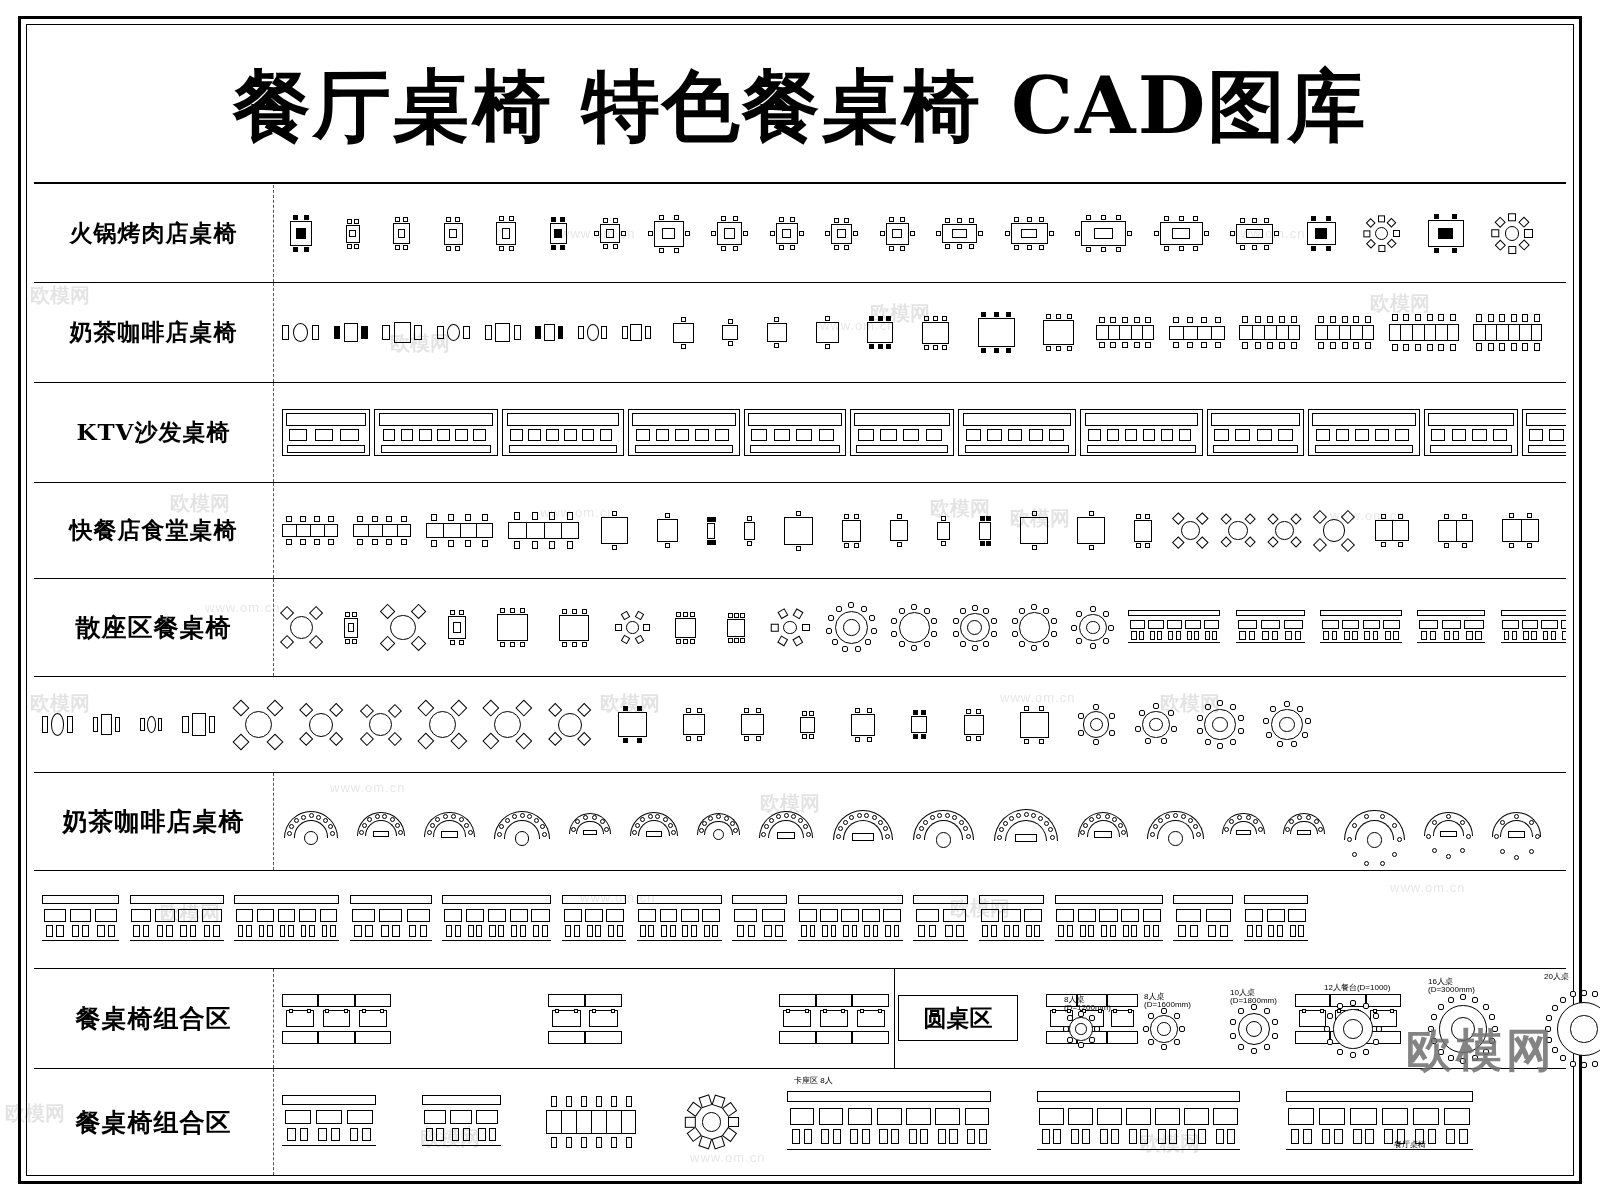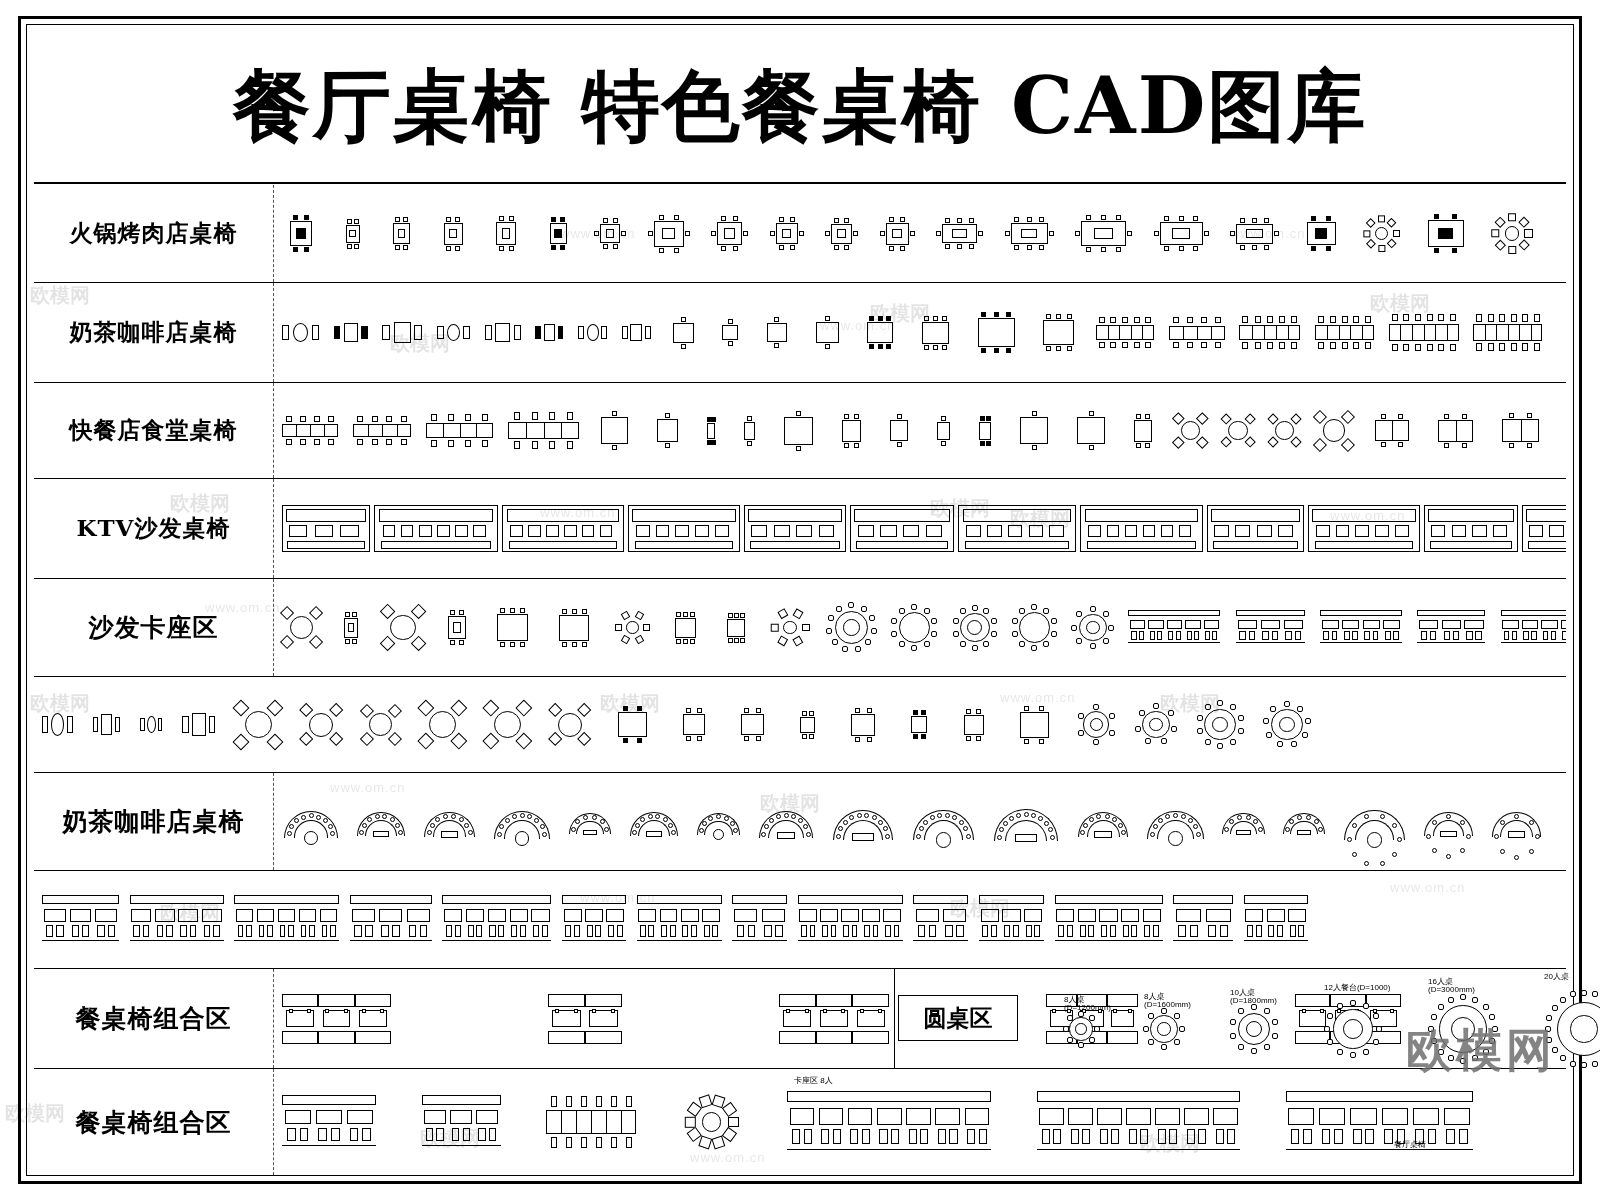--- a/index.html
+++ b/index.html
@@ -705,20 +705,163 @@
               <div class="bx" style="left:60.25px;top:31.92px;width:6px;height:7.56px;"></div>
               <div class="ln" style="left:11.5px;top:12.6px;width:1px;height:16.8px;"></div>
               <div class="ln" style="left:23px;top:12.6px;width:1px;height:16.8px;"></div>
               <div class="ln" style="left:34.5px;top:12.6px;width:1px;height:16.8px;"></div>
               <div class="ln" style="left:46px;top:12.6px;width:1px;height:16.8px;"></div>
               <div class="ln" style="left:57.5px;top:12.6px;width:1px;height:16.8px;"></div>
             </div>
           </div>
         </div>
       </div>
+      <div class="row" style="height: 100px;">
+        <div class="row-label small">KTV沙发桌椅</div>
+        <div class="row-content">
+          <div class="blk" style="margin-right: 4px;">
+            <div class="u" style="width:88px;height:56px;">
+              <div class="bx" style="left:0px;top:4.48px;width:88px;height:47.04px;"></div>
+              <div class="bx" style="left:3.52px;top:8.96px;width:80.96000000000001px;height:12.32px;"></div>
+              <div class="bx" style="left:6.828799999999999px;top:24.64px;width:18.069333333333333px;height:12.32px;"></div>
+              <div class="bx" style="left:32.642133333333334px;top:24.64px;width:18.069333333333333px;height:12.32px;"></div>
+              <div class="bx" style="left:58.455466666666666px;top:24.64px;width:18.069333333333333px;height:12.32px;"></div>
+              <div class="bx" style="left:5.279999999999999px;top:40.32px;width:77.44px;height:7.840000000000001px;"></div>
+            </div>
+          </div>
+          <div class="blk" style="margin-right: 4px;">
+            <div class="u" style="width:124px;height:56px;">
+              <div class="bx" style="left:0px;top:4.48px;width:124px;height:47.04px;"></div>
+              <div class="bx" style="left:4.96px;top:8.96px;width:114.08px;height:12.32px;"></div>
+              <div class="bx" style="left:8.5312px;top:24.64px;width:12.730666666666666px;height:12.32px;"></div>
+              <div class="bx" style="left:26.717866666666666px;top:24.64px;width:12.730666666666666px;height:12.32px;"></div>
+              <div class="bx" style="left:44.90453333333333px;top:24.64px;width:12.730666666666666px;height:12.32px;"></div>
+              <div class="bx" style="left:63.09120000000001px;top:24.64px;width:12.730666666666666px;height:12.32px;"></div>
+              <div class="bx" style="left:81.27786666666667px;top:24.64px;width:12.730666666666666px;height:12.32px;"></div>
+              <div class="bx" style="left:99.46453333333334px;top:24.64px;width:12.730666666666666px;height:12.32px;"></div>
+              <div class="bx" style="left:7.4399999999999995px;top:40.32px;width:109.12px;height:7.840000000000001px;"></div>
+            </div>
+          </div>
+          <div class="blk" style="margin-right: 4px;">
+            <div class="u" style="width:122px;height:56px;">
+              <div class="bx" style="left:0px;top:4.48px;width:122px;height:47.04px;"></div>
+              <div class="bx" style="left:4.88px;top:8.96px;width:112.24000000000001px;height:12.32px;"></div>
+              <div class="bx" style="left:8.3936px;top:24.64px;width:12.525333333333334px;height:12.32px;"></div>
+              <div class="bx" style="left:26.286933333333334px;top:24.64px;width:12.525333333333334px;height:12.32px;"></div>
+              <div class="bx" style="left:44.18026666666667px;top:24.64px;width:12.525333333333334px;height:12.32px;"></div>
+              <div class="bx" style="left:62.0736px;top:24.64px;width:12.525333333333334px;height:12.32px;"></div>
+              <div class="bx" style="left:79.96693333333332px;top:24.64px;width:12.525333333333334px;height:12.32px;"></div>
+              <div class="bx" style="left:97.86026666666665px;top:24.64px;width:12.525333333333334px;height:12.32px;"></div>
+              <div class="bx" style="left:7.319999999999999px;top:40.32px;width:107.36px;height:7.840000000000001px;"></div>
+            </div>
+          </div>
+          <div class="blk" style="margin-right: 4px;">
+            <div class="u" style="width:112px;height:56px;">
+              <div class="bx" style="left:0px;top:4.48px;width:112px;height:47.04px;"></div>
+              <div class="bx" style="left:4.48px;top:8.96px;width:103.04px;height:12.32px;"></div>
+              <div class="bx" style="left:7.9027199999999995px;top:24.64px;width:13.798399999999997px;height:12.32px;"></div>
+              <div class="bx" style="left:27.61472px;top:24.64px;width:13.798399999999997px;height:12.32px;"></div>
+              <div class="bx" style="left:47.32672px;top:24.64px;width:13.798399999999997px;height:12.32px;"></div>
+              <div class="bx" style="left:67.03872000000001px;top:24.64px;width:13.798399999999997px;height:12.32px;"></div>
+              <div class="bx" style="left:86.75072px;top:24.64px;width:13.798399999999997px;height:12.32px;"></div>
+              <div class="bx" style="left:6.72px;top:40.32px;width:98.56px;height:7.840000000000001px;"></div>
+            </div>
+          </div>
+          <div class="blk" style="margin-right: 4px;">
+            <div class="u" style="width:102px;height:56px;">
+              <div class="bx" style="left:0px;top:4.48px;width:102px;height:47.04px;"></div>
+              <div class="bx" style="left:4.08px;top:8.96px;width:93.84px;height:12.32px;"></div>
+              <div class="bx" style="left:7.4664px;top:24.64px;width:15.708px;height:12.32px;"></div>
+              <div class="bx" style="left:29.906400000000005px;top:24.64px;width:15.708px;height:12.32px;"></div>
+              <div class="bx" style="left:52.3464px;top:24.64px;width:15.708px;height:12.32px;"></div>
+              <div class="bx" style="left:74.78640000000001px;top:24.64px;width:15.708px;height:12.32px;"></div>
+              <div class="bx" style="left:6.12px;top:40.32px;width:89.76px;height:7.840000000000001px;"></div>
+            </div>
+          </div>
+          <div class="blk" style="margin-right: 4px;">
+            <div class="u" style="width:104px;height:56px;">
+              <div class="bx" style="left:0px;top:4.48px;width:104px;height:47.04px;"></div>
+              <div class="bx" style="left:4.16px;top:8.96px;width:95.68px;height:12.32px;"></div>
+              <div class="bx" style="left:7.6128px;top:24.64px;width:16.016px;height:12.32px;"></div>
+              <div class="bx" style="left:30.492800000000003px;top:24.64px;width:16.016px;height:12.32px;"></div>
+              <div class="bx" style="left:53.3728px;top:24.64px;width:16.016px;height:12.32px;"></div>
+              <div class="bx" style="left:76.2528px;top:24.64px;width:16.016px;height:12.32px;"></div>
+              <div class="bx" style="left:6.24px;top:40.32px;width:91.52px;height:7.840000000000001px;"></div>
+            </div>
+          </div>
+          <div class="blk" style="margin-right: 4px;">
+            <div class="u" style="width:118px;height:56px;">
+              <div class="bx" style="left:0px;top:4.48px;width:118px;height:47.04px;"></div>
+              <div class="bx" style="left:4.72px;top:8.96px;width:108.56px;height:12.32px;"></div>
+              <div class="bx" style="left:8.326080000000001px;top:24.64px;width:14.537600000000001px;height:12.32px;"></div>
+              <div class="bx" style="left:29.094079999999998px;top:24.64px;width:14.537600000000001px;height:12.32px;"></div>
+              <div class="bx" style="left:49.86208px;top:24.64px;width:14.537600000000001px;height:12.32px;"></div>
+              <div class="bx" style="left:70.63008px;top:24.64px;width:14.537600000000001px;height:12.32px;"></div>
+              <div class="bx" style="left:91.39808px;top:24.64px;width:14.537600000000001px;height:12.32px;"></div>
+              <div class="bx" style="left:7.08px;top:40.32px;width:103.84px;height:7.840000000000001px;"></div>
+            </div>
+          </div>
+          <div class="blk" style="margin-right: 4px;">
+            <div class="u" style="width:123px;height:56px;">
+              <div class="bx" style="left:0px;top:4.48px;width:123px;height:47.04px;"></div>
+              <div class="bx" style="left:4.92px;top:8.96px;width:113.16000000000001px;height:12.32px;"></div>
+              <div class="bx" style="left:8.4624px;top:24.64px;width:12.627999999999998px;height:12.32px;"></div>
+              <div class="bx" style="left:26.502399999999998px;top:24.64px;width:12.627999999999998px;height:12.32px;"></div>
+              <div class="bx" style="left:44.5424px;top:24.64px;width:12.627999999999998px;height:12.32px;"></div>
+              <div class="bx" style="left:62.58240000000001px;top:24.64px;width:12.627999999999998px;height:12.32px;"></div>
+              <div class="bx" style="left:80.62239999999998px;top:24.64px;width:12.627999999999998px;height:12.32px;"></div>
+              <div class="bx" style="left:98.66239999999999px;top:24.64px;width:12.627999999999998px;height:12.32px;"></div>
+              <div class="bx" style="left:7.38px;top:40.32px;width:108.24px;height:7.840000000000001px;"></div>
+            </div>
+          </div>
+          <div class="blk" style="margin-right: 4px;">
+            <div class="u" style="width:97px;height:56px;">
+              <div class="bx" style="left:0px;top:4.48px;width:97px;height:47.04px;"></div>
+              <div class="bx" style="left:3.88px;top:8.96px;width:89.24000000000001px;height:12.32px;"></div>
+              <div class="bx" style="left:7.1004px;top:24.64px;width:14.937999999999999px;height:12.32px;"></div>
+              <div class="bx" style="left:28.4404px;top:24.64px;width:14.937999999999999px;height:12.32px;"></div>
+              <div class="bx" style="left:49.7804px;top:24.64px;width:14.937999999999999px;height:12.32px;"></div>
+              <div class="bx" style="left:71.12039999999999px;top:24.64px;width:14.937999999999999px;height:12.32px;"></div>
+              <div class="bx" style="left:5.819999999999999px;top:40.32px;width:85.36px;height:7.840000000000001px;"></div>
+            </div>
+          </div>
+          <div class="blk" style="margin-right: 4px;">
+            <div class="u" style="width:112px;height:56px;">
+              <div class="bx" style="left:0px;top:4.48px;width:112px;height:47.04px;"></div>
+              <div class="bx" style="left:4.48px;top:8.96px;width:103.04px;height:12.32px;"></div>
+              <div class="bx" style="left:7.9027199999999995px;top:24.64px;width:13.798399999999997px;height:12.32px;"></div>
+              <div class="bx" style="left:27.61472px;top:24.64px;width:13.798399999999997px;height:12.32px;"></div>
+              <div class="bx" style="left:47.32672px;top:24.64px;width:13.798399999999997px;height:12.32px;"></div>
+              <div class="bx" style="left:67.03872000000001px;top:24.64px;width:13.798399999999997px;height:12.32px;"></div>
+              <div class="bx" style="left:86.75072px;top:24.64px;width:13.798399999999997px;height:12.32px;"></div>
+              <div class="bx" style="left:6.72px;top:40.32px;width:98.56px;height:7.840000000000001px;"></div>
+            </div>
+          </div>
+          <div class="blk" style="margin-right: 4px;">
+            <div class="u" style="width:94px;height:56px;">
+              <div class="bx" style="left:0px;top:4.48px;width:94px;height:47.04px;"></div>
+              <div class="bx" style="left:3.7600000000000002px;top:8.96px;width:86.48px;height:12.32px;"></div>
+              <div class="bx" style="left:6.8808px;top:24.64px;width:14.475999999999999px;height:12.32px;"></div>
+              <div class="bx" style="left:27.5608px;top:24.64px;width:14.475999999999999px;height:12.32px;"></div>
+              <div class="bx" style="left:48.2408px;top:24.64px;width:14.475999999999999px;height:12.32px;"></div>
+              <div class="bx" style="left:68.9208px;top:24.64px;width:14.475999999999999px;height:12.32px;"></div>
+              <div class="bx" style="left:5.64px;top:40.32px;width:82.72px;height:7.840000000000001px;"></div>
+            </div>
+          </div>
+          <div class="blk" style="margin-right: 0px;">
+            <div class="u" style="width:93px;height:56px;">
+              <div class="bx" style="left:0px;top:4.48px;width:93px;height:47.04px;"></div>
+              <div class="bx" style="left:3.72px;top:8.96px;width:85.56px;height:12.32px;"></div>
+              <div class="bx" style="left:6.8076px;top:24.64px;width:14.322px;height:12.32px;"></div>
+              <div class="bx" style="left:27.2676px;top:24.64px;width:14.322px;height:12.32px;"></div>
+              <div class="bx" style="left:5.58px;top:40.32px;width:81.84px;height:7.840000000000001px;"></div>
+            </div>
+          </div>
+        </div>
+      </div>
       <div class="row" style="height: 96px;">
         <div class="row-label small">快餐店食堂桌椅</div>
         <div class="row-content">
           <div class="blk" style="margin-right: 15px;">
             <div class="u" style="width:56px;height:32px;">
               <div class="bx" style="left:0px;top:9.6px;width:56px;height:12.8px;"></div>
               <div class="bx" style="left:4px;top:1.92px;width:6px;height:5.76px;"></div>
               <div class="bx" style="left:4px;top:24.32px;width:6px;height:5.76px;"></div>
               <div class="bx" style="left:18px;top:1.92px;width:6px;height:5.76px;"></div>
               <div class="bx" style="left:18px;top:24.32px;width:6px;height:5.76px;"></div>
@@ -932,165 +1075,22 @@
               <div class="bx" style="left:7px;top:7px;width:37px;height:23px;"></div>
               <div class="ln" style="left:25.5px;top:7px;width:1px;height:23px;"></div>
               <div class="bx" style="left:13.8px;top:1px;width:5px;height:5px;"></div>
               <div class="bx" style="left:32.3px;top:1px;width:5px;height:5px;"></div>
               <div class="bx" style="left:13.8px;top:31px;width:5px;height:5px;"></div>
               <div class="bx" style="left:32.3px;top:31px;width:5px;height:5px;"></div>
             </div>
           </div>
         </div>
       </div>
-      <div class="row" style="height: 100px;">
-        <div class="row-label small">KTV沙发桌椅</div>
-        <div class="row-content">
-          <div class="blk" style="margin-right: 4px;">
-            <div class="u" style="width:88px;height:56px;">
-              <div class="bx" style="left:0px;top:4.48px;width:88px;height:47.04px;"></div>
-              <div class="bx" style="left:3.52px;top:8.96px;width:80.96000000000001px;height:12.32px;"></div>
-              <div class="bx" style="left:6.828799999999999px;top:24.64px;width:18.069333333333333px;height:12.32px;"></div>
-              <div class="bx" style="left:32.642133333333334px;top:24.64px;width:18.069333333333333px;height:12.32px;"></div>
-              <div class="bx" style="left:58.455466666666666px;top:24.64px;width:18.069333333333333px;height:12.32px;"></div>
-              <div class="bx" style="left:5.279999999999999px;top:40.32px;width:77.44px;height:7.840000000000001px;"></div>
-            </div>
-          </div>
-          <div class="blk" style="margin-right: 4px;">
-            <div class="u" style="width:124px;height:56px;">
-              <div class="bx" style="left:0px;top:4.48px;width:124px;height:47.04px;"></div>
-              <div class="bx" style="left:4.96px;top:8.96px;width:114.08px;height:12.32px;"></div>
-              <div class="bx" style="left:8.5312px;top:24.64px;width:12.730666666666666px;height:12.32px;"></div>
-              <div class="bx" style="left:26.717866666666666px;top:24.64px;width:12.730666666666666px;height:12.32px;"></div>
-              <div class="bx" style="left:44.90453333333333px;top:24.64px;width:12.730666666666666px;height:12.32px;"></div>
-              <div class="bx" style="left:63.09120000000001px;top:24.64px;width:12.730666666666666px;height:12.32px;"></div>
-              <div class="bx" style="left:81.27786666666667px;top:24.64px;width:12.730666666666666px;height:12.32px;"></div>
-              <div class="bx" style="left:99.46453333333334px;top:24.64px;width:12.730666666666666px;height:12.32px;"></div>
-              <div class="bx" style="left:7.4399999999999995px;top:40.32px;width:109.12px;height:7.840000000000001px;"></div>
-            </div>
-          </div>
-          <div class="blk" style="margin-right: 4px;">
-            <div class="u" style="width:122px;height:56px;">
-              <div class="bx" style="left:0px;top:4.48px;width:122px;height:47.04px;"></div>
-              <div class="bx" style="left:4.88px;top:8.96px;width:112.24000000000001px;height:12.32px;"></div>
-              <div class="bx" style="left:8.3936px;top:24.64px;width:12.525333333333334px;height:12.32px;"></div>
-              <div class="bx" style="left:26.286933333333334px;top:24.64px;width:12.525333333333334px;height:12.32px;"></div>
-              <div class="bx" style="left:44.18026666666667px;top:24.64px;width:12.525333333333334px;height:12.32px;"></div>
-              <div class="bx" style="left:62.0736px;top:24.64px;width:12.525333333333334px;height:12.32px;"></div>
-              <div class="bx" style="left:79.96693333333332px;top:24.64px;width:12.525333333333334px;height:12.32px;"></div>
-              <div class="bx" style="left:97.86026666666665px;top:24.64px;width:12.525333333333334px;height:12.32px;"></div>
-              <div class="bx" style="left:7.319999999999999px;top:40.32px;width:107.36px;height:7.840000000000001px;"></div>
-            </div>
-          </div>
-          <div class="blk" style="margin-right: 4px;">
-            <div class="u" style="width:112px;height:56px;">
-              <div class="bx" style="left:0px;top:4.48px;width:112px;height:47.04px;"></div>
-              <div class="bx" style="left:4.48px;top:8.96px;width:103.04px;height:12.32px;"></div>
-              <div class="bx" style="left:7.9027199999999995px;top:24.64px;width:13.798399999999997px;height:12.32px;"></div>
-              <div class="bx" style="left:27.61472px;top:24.64px;width:13.798399999999997px;height:12.32px;"></div>
-              <div class="bx" style="left:47.32672px;top:24.64px;width:13.798399999999997px;height:12.32px;"></div>
-              <div class="bx" style="left:67.03872000000001px;top:24.64px;width:13.798399999999997px;height:12.32px;"></div>
-              <div class="bx" style="left:86.75072px;top:24.64px;width:13.798399999999997px;height:12.32px;"></div>
-              <div class="bx" style="left:6.72px;top:40.32px;width:98.56px;height:7.840000000000001px;"></div>
-            </div>
-          </div>
-          <div class="blk" style="margin-right: 4px;">
-            <div class="u" style="width:102px;height:56px;">
-              <div class="bx" style="left:0px;top:4.48px;width:102px;height:47.04px;"></div>
-              <div class="bx" style="left:4.08px;top:8.96px;width:93.84px;height:12.32px;"></div>
-              <div class="bx" style="left:7.4664px;top:24.64px;width:15.708px;height:12.32px;"></div>
-              <div class="bx" style="left:29.906400000000005px;top:24.64px;width:15.708px;height:12.32px;"></div>
-              <div class="bx" style="left:52.3464px;top:24.64px;width:15.708px;height:12.32px;"></div>
-              <div class="bx" style="left:74.78640000000001px;top:24.64px;width:15.708px;height:12.32px;"></div>
-              <div class="bx" style="left:6.12px;top:40.32px;width:89.76px;height:7.840000000000001px;"></div>
-            </div>
-          </div>
-          <div class="blk" style="margin-right: 4px;">
-            <div class="u" style="width:104px;height:56px;">
-              <div class="bx" style="left:0px;top:4.48px;width:104px;height:47.04px;"></div>
-              <div class="bx" style="left:4.16px;top:8.96px;width:95.68px;height:12.32px;"></div>
-              <div class="bx" style="left:7.6128px;top:24.64px;width:16.016px;height:12.32px;"></div>
-              <div class="bx" style="left:30.492800000000003px;top:24.64px;width:16.016px;height:12.32px;"></div>
-              <div class="bx" style="left:53.3728px;top:24.64px;width:16.016px;height:12.32px;"></div>
-              <div class="bx" style="left:76.2528px;top:24.64px;width:16.016px;height:12.32px;"></div>
-              <div class="bx" style="left:6.24px;top:40.32px;width:91.52px;height:7.840000000000001px;"></div>
-            </div>
-          </div>
-          <div class="blk" style="margin-right: 4px;">
-            <div class="u" style="width:118px;height:56px;">
-              <div class="bx" style="left:0px;top:4.48px;width:118px;height:47.04px;"></div>
-              <div class="bx" style="left:4.72px;top:8.96px;width:108.56px;height:12.32px;"></div>
-              <div class="bx" style="left:8.326080000000001px;top:24.64px;width:14.537600000000001px;height:12.32px;"></div>
-              <div class="bx" style="left:29.094079999999998px;top:24.64px;width:14.537600000000001px;height:12.32px;"></div>
-              <div class="bx" style="left:49.86208px;top:24.64px;width:14.537600000000001px;height:12.32px;"></div>
-              <div class="bx" style="left:70.63008px;top:24.64px;width:14.537600000000001px;height:12.32px;"></div>
-              <div class="bx" style="left:91.39808px;top:24.64px;width:14.537600000000001px;height:12.32px;"></div>
-              <div class="bx" style="left:7.08px;top:40.32px;width:103.84px;height:7.840000000000001px;"></div>
-            </div>
-          </div>
-          <div class="blk" style="margin-right: 4px;">
-            <div class="u" style="width:123px;height:56px;">
-              <div class="bx" style="left:0px;top:4.48px;width:123px;height:47.04px;"></div>
-              <div class="bx" style="left:4.92px;top:8.96px;width:113.16000000000001px;height:12.32px;"></div>
-              <div class="bx" style="left:8.4624px;top:24.64px;width:12.627999999999998px;height:12.32px;"></div>
-              <div class="bx" style="left:26.502399999999998px;top:24.64px;width:12.627999999999998px;height:12.32px;"></div>
-              <div class="bx" style="left:44.5424px;top:24.64px;width:12.627999999999998px;height:12.32px;"></div>
-              <div class="bx" style="left:62.58240000000001px;top:24.64px;width:12.627999999999998px;height:12.32px;"></div>
-              <div class="bx" style="left:80.62239999999998px;top:24.64px;width:12.627999999999998px;height:12.32px;"></div>
-              <div class="bx" style="left:98.66239999999999px;top:24.64px;width:12.627999999999998px;height:12.32px;"></div>
-              <div class="bx" style="left:7.38px;top:40.32px;width:108.24px;height:7.840000000000001px;"></div>
-            </div>
-          </div>
-          <div class="blk" style="margin-right: 4px;">
-            <div class="u" style="width:97px;height:56px;">
-              <div class="bx" style="left:0px;top:4.48px;width:97px;height:47.04px;"></div>
-              <div class="bx" style="left:3.88px;top:8.96px;width:89.24000000000001px;height:12.32px;"></div>
-              <div class="bx" style="left:7.1004px;top:24.64px;width:14.937999999999999px;height:12.32px;"></div>
-              <div class="bx" style="left:28.4404px;top:24.64px;width:14.937999999999999px;height:12.32px;"></div>
-              <div class="bx" style="left:49.7804px;top:24.64px;width:14.937999999999999px;height:12.32px;"></div>
-              <div class="bx" style="left:71.12039999999999px;top:24.64px;width:14.937999999999999px;height:12.32px;"></div>
-              <div class="bx" style="left:5.819999999999999px;top:40.32px;width:85.36px;height:7.840000000000001px;"></div>
-            </div>
-          </div>
-          <div class="blk" style="margin-right: 4px;">
-            <div class="u" style="width:112px;height:56px;">
-              <div class="bx" style="left:0px;top:4.48px;width:112px;height:47.04px;"></div>
-              <div class="bx" style="left:4.48px;top:8.96px;width:103.04px;height:12.32px;"></div>
-              <div class="bx" style="left:7.9027199999999995px;top:24.64px;width:13.798399999999997px;height:12.32px;"></div>
-              <div class="bx" style="left:27.61472px;top:24.64px;width:13.798399999999997px;height:12.32px;"></div>
-              <div class="bx" style="left:47.32672px;top:24.64px;width:13.798399999999997px;height:12.32px;"></div>
-              <div class="bx" style="left:67.03872000000001px;top:24.64px;width:13.798399999999997px;height:12.32px;"></div>
-              <div class="bx" style="left:86.75072px;top:24.64px;width:13.798399999999997px;height:12.32px;"></div>
-              <div class="bx" style="left:6.72px;top:40.32px;width:98.56px;height:7.840000000000001px;"></div>
-            </div>
-          </div>
-          <div class="blk" style="margin-right: 4px;">
-            <div class="u" style="width:94px;height:56px;">
-              <div class="bx" style="left:0px;top:4.48px;width:94px;height:47.04px;"></div>
-              <div class="bx" style="left:3.7600000000000002px;top:8.96px;width:86.48px;height:12.32px;"></div>
-              <div class="bx" style="left:6.8808px;top:24.64px;width:14.475999999999999px;height:12.32px;"></div>
-              <div class="bx" style="left:27.5608px;top:24.64px;width:14.475999999999999px;height:12.32px;"></div>
-              <div class="bx" style="left:48.2408px;top:24.64px;width:14.475999999999999px;height:12.32px;"></div>
-              <div class="bx" style="left:68.9208px;top:24.64px;width:14.475999999999999px;height:12.32px;"></div>
-              <div class="bx" style="left:5.64px;top:40.32px;width:82.72px;height:7.840000000000001px;"></div>
-            </div>
-          </div>
-          <div class="blk" style="margin-right: 0px;">
-            <div class="u" style="width:93px;height:56px;">
-              <div class="bx" style="left:0px;top:4.48px;width:93px;height:47.04px;"></div>
-              <div class="bx" style="left:3.72px;top:8.96px;width:85.56px;height:12.32px;"></div>
-              <div class="bx" style="left:6.8076px;top:24.64px;width:14.322px;height:12.32px;"></div>
-              <div class="bx" style="left:27.2676px;top:24.64px;width:14.322px;height:12.32px;"></div>
-              <div class="bx" style="left:5.58px;top:40.32px;width:81.84px;height:7.840000000000001px;"></div>
-            </div>
-          </div>
-        </div>
-      </div>
       <div class="row" style="height: 98px;">
-        <div class="row-label">沙发卡座区</div>
+        <div class="row-label">散座区餐桌椅</div>
         <div class="row-content">
           <div class="blk" style="margin-right: 15.3px;">
             <div class="u" style="width:39px;height:39px;">
               <div class="cir" style="left:7.800000000000001px;top:7.800000000000001px;width:23.4px;height:23.4px;"></div>
               <div class="bx" style="left:0px;top:0px;width:10.14px;height:10.14px;transform:rotate(45deg);"></div>
               <div class="bx" style="left:28.86px;top:0px;width:10.14px;height:10.14px;transform:rotate(45deg);"></div>
               <div class="bx" style="left:0px;top:28.86px;width:10.14px;height:10.14px;transform:rotate(45deg);"></div>
               <div class="bx" style="left:28.86px;top:28.86px;width:10.14px;height:10.14px;transform:rotate(45deg);"></div>
             </div>
           </div>

